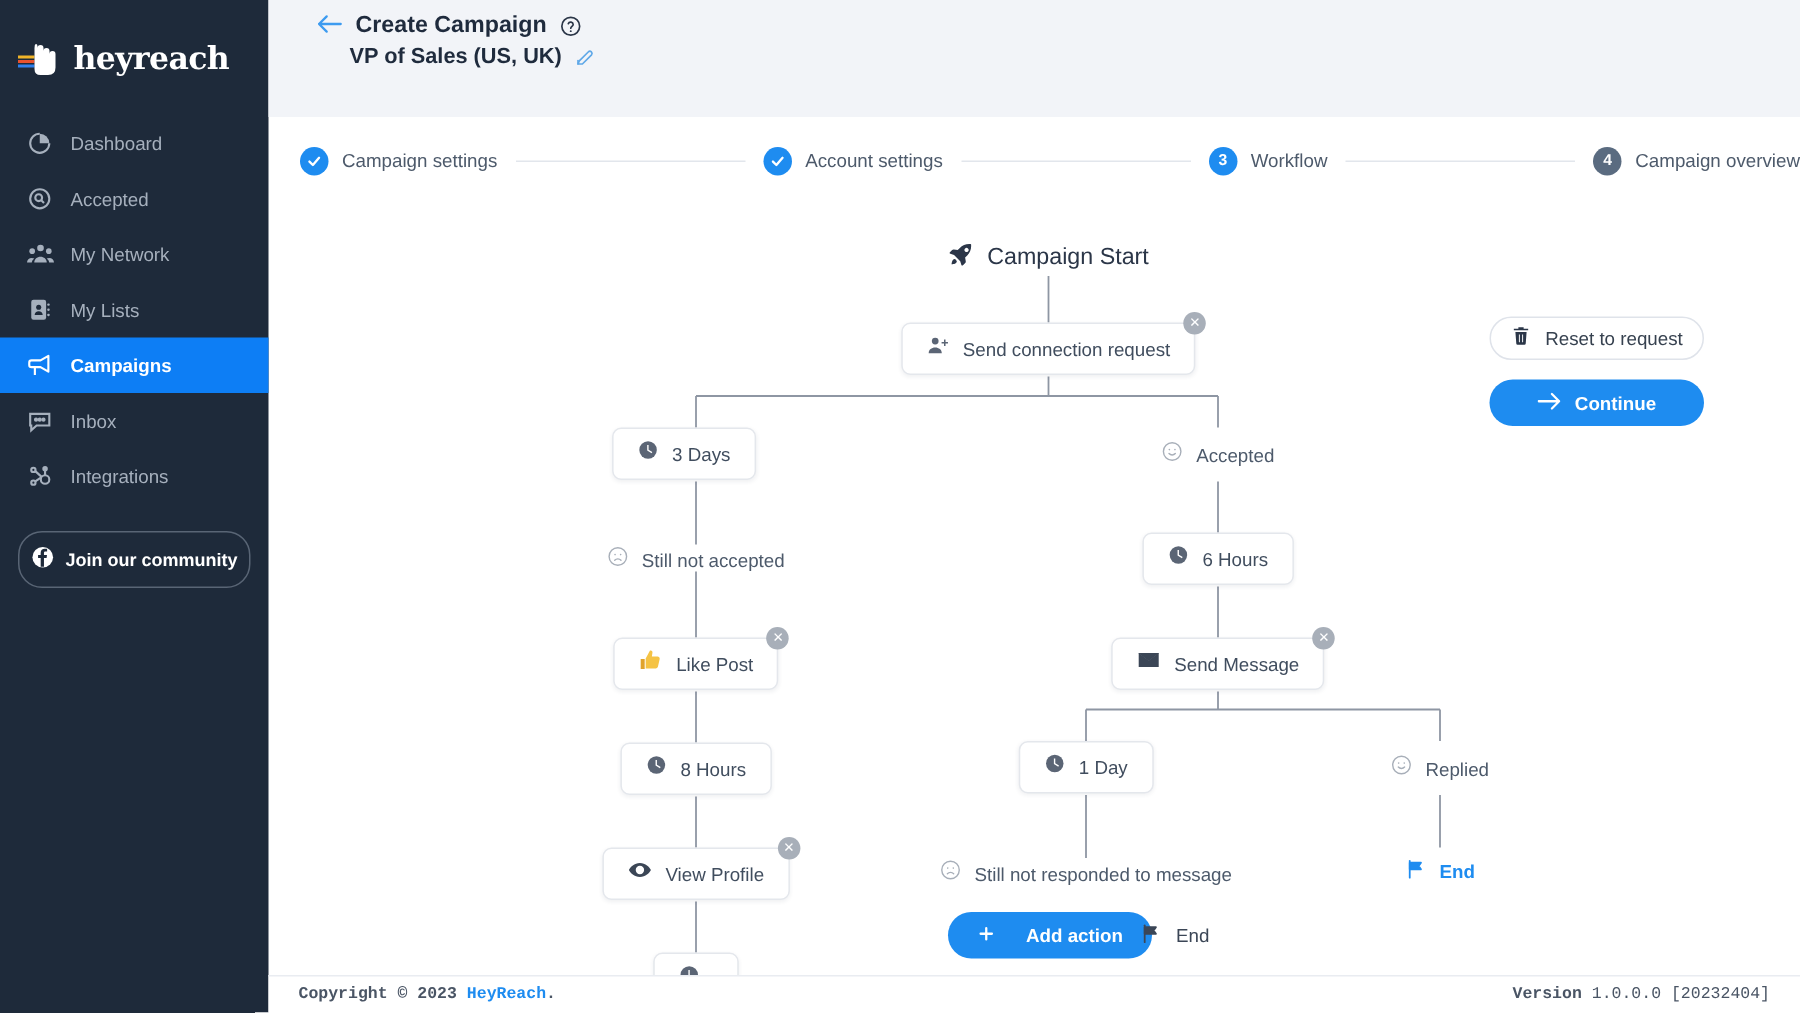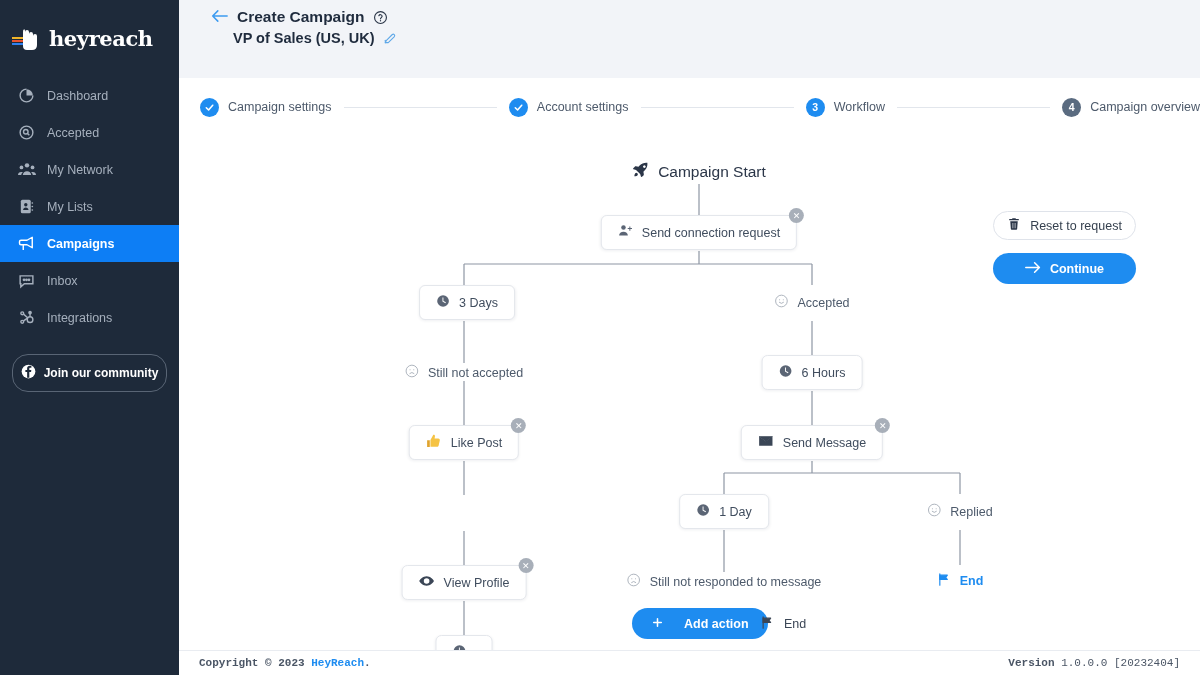--- a/index.html
+++ b/index.html
@@ -372,21 +372,21 @@
           <svg width="15" height="15" viewBox="0 0 24 24" fill="#5b6575">
               <circle cx="9" cy="7" r="3.6"></circle>
               <path d="M2 20c0-3.9 3.1-6.2 7-6.2s7 2.3 7 6.2z"></path>
               <path d="M18.4 5.4h1.6v2.6h2.6v1.6H20v2.6h-1.6V9.6h-2.6V8h2.6z"></path>
             </svg>
         </span>
         <span class="ntxt">Send connection request</span>
         <span class="close">✕</span>
       </div>
 
-      <div class="node" style="left:267px; top:157px;justify-content:flex-end;">
+      <div class="node" style="left:256px; top:157px;justify-content:flex-end;">
         <span>
           <svg width="14" height="14" viewBox="0 0 24 24" fill="#5b6575">
               <circle cx="12" cy="12" r="10"></circle>
               <path d="M12.6 6.2h-1.6v6.5l5 3 .85-1.4-4.25-2.5z" fill="#ffffff"></path>
             </svg>
         </span>
         <span class="ntxt">3 Days</span>
       </div>
 
       <div class="wf-label" style="left:264px; top:236px;">
@@ -405,20 +405,29 @@
         <span>
           <svg width="16" height="16" viewBox="0 0 24 24">
               <path d="M2 11h4v10H2z" fill="#e0a32c"></path>
               <path d="M7 10.6 11.3 2.6c1.5-.4 2.6.6 2.5 2l-.6 3.8h5.6c1.5 0 2.5 1.3 2.2 2.7l-1.7 7.5c-.25 1.1-1.2 1.9-2.3 1.9H7z" fill="#f5c344"></path>
             </svg>
         </span>
         <span class="ntxt">Like Post</span>
         <span class="close">✕</span>
       </div>
 
+      <div class="node" style="left:264px; top:367px;">
+        <span>
+          <svg width="14" height="14" viewBox="0 0 24 24" fill="#5b6575">
+              <circle cx="12" cy="12" r="10"></circle>
+              <path d="M12.6 6.2h-1.6v6.5l5 3 .85-1.4-4.25-2.5z" fill="#ffffff"></path>
+            </svg>
+        </span>
+        <span class="ntxt">8 Hours</span>
+      </div>
 
       <div class="node" style="left:264px; top:437px;">
         <span>
           <svg width="16" height="16" viewBox="0 0 24 24" fill="#3b4656">
               <path d="M12 5C6.5 5 2.2 9.3 1 12c1.2 2.7 5.5 7 11 7s9.8-4.3 11-7c-1.2-2.7-5.5-7-11-7zm0 11.2A4.2 4.2 0 1 1 12 7.8a4.2 4.2 0 0 1 0 8.4z"></path>
               <circle cx="12" cy="12" r="2.3" fill="#ffffff"></circle>
             </svg>
         </span>
         <span class="ntxt">View Profile</span>
         <span class="close">✕</span>

